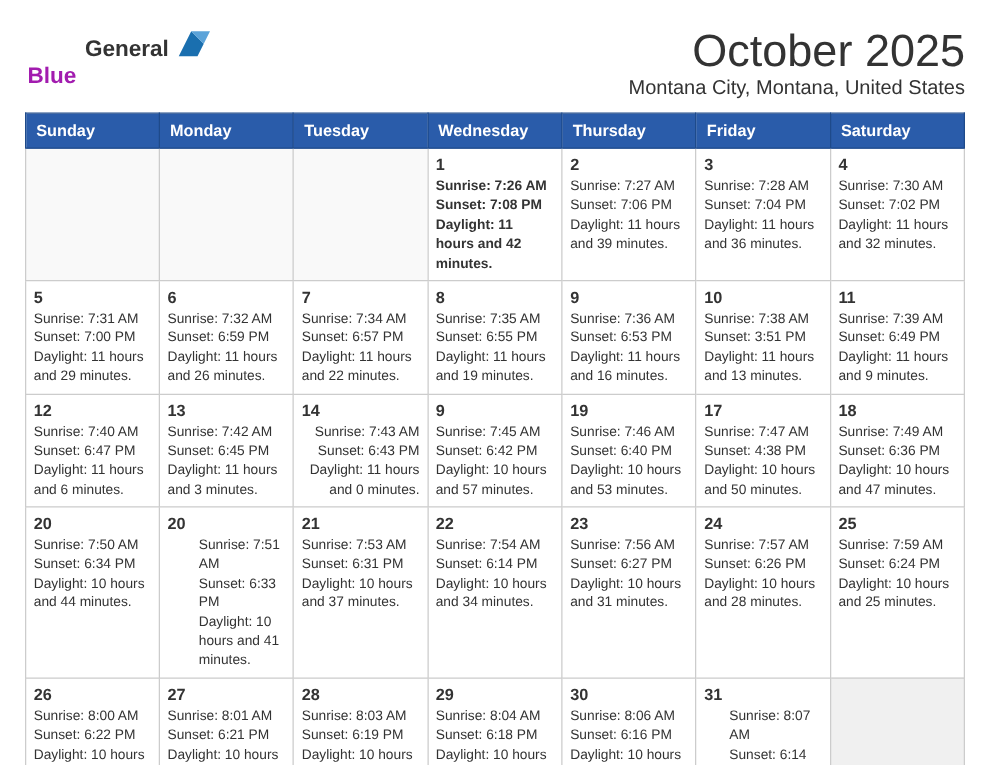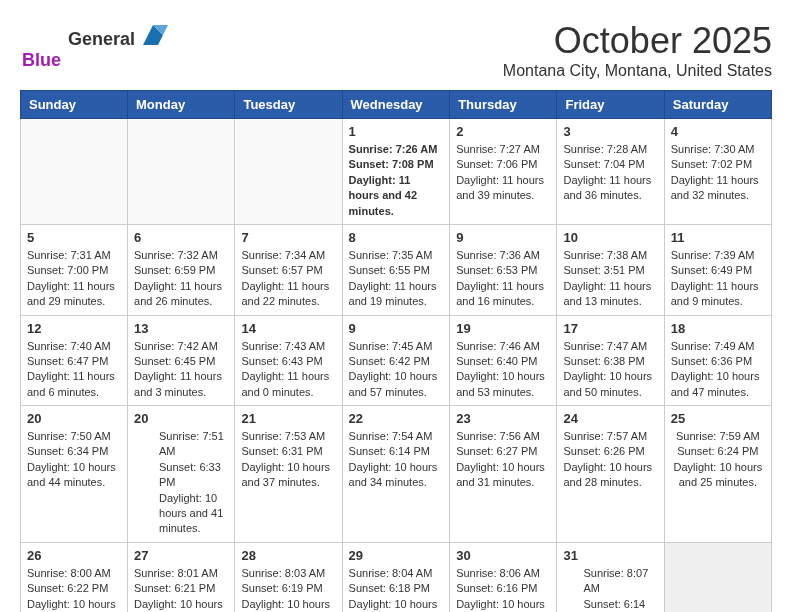--- a/index.html
+++ b/index.html
@@ -201,40 +201,40 @@
 Daylight: 11 hours and 6 minutes.</div>
         </td>
         <td>
           <div class="day-number">13</div>
           <div class="day-info" style="white-space: pre-line;">Sunrise: 7:42 AM
 Sunset: 6:45 PM
 Daylight: 11 hours and 3 minutes.</div>
         </td>
         <td>
           <div class="day-number">14</div>
-          <div class="day-info" style="white-space: pre-line;">Sunrise: 7:43 AM
+          <div class="day-info" style="white-space: pre-line; text-align: right;">Sunrise: 7:43 AM
 Sunset: 6:43 PM
 Daylight: 11 hours and 0 minutes.</div>
         </td>
         <td>
           <div class="day-number">9</div>
           <div class="day-info" style="white-space: pre-line;">Sunrise: 7:45 AM
 Sunset: 6:42 PM
 Daylight: 10 hours and 57 minutes.</div>
         </td>
         <td>
           <div class="day-number">19</div>
           <div class="day-info" style="white-space: pre-line;">Sunrise: 7:46 AM
 Sunset: 6:40 PM
 Daylight: 10 hours and 53 minutes.</div>
         </td>
         <td>
           <div class="day-number">17</div>
           <div class="day-info" style="white-space: pre-line;">Sunrise: 7:47 AM
-Sunset: 6:38 PM
+Sunset: 4:38 PM
 Daylight: 10 hours and 50 minutes.</div>
         </td>
         <td>
           <div class="day-number">18</div>
           <div class="day-info" style="white-space: pre-line;">Sunrise: 7:49 AM
 Sunset: 6:36 PM
 Daylight: 10 hours and 47 minutes.</div>
         </td>
       </tr>
       <tr>
@@ -269,21 +269,21 @@
 Daylight: 10 hours and 31 minutes.</div>
         </td>
         <td>
           <div class="day-number">24</div>
           <div class="day-info" style="white-space: pre-line;">Sunrise: 7:57 AM
 Sunset: 6:26 PM
 Daylight: 10 hours and 28 minutes.</div>
         </td>
         <td>
           <div class="day-number">25</div>
-          <div class="day-info" style="white-space: pre-line; text-align: center;">Sunrise: 7:59 AM
+          <div class="day-info" style="white-space: pre-line;">Sunrise: 7:59 AM
 Sunset: 6:24 PM
 Daylight: 10 hours and 25 minutes.</div>
         </td>
       </tr>
       <tr>
         <td>
           <div class="day-number">26</div>
           <div class="day-info" style="white-space: pre-line;">Sunrise: 8:00 AM
 Sunset: 6:22 PM
 Daylight: 10 hours and 22 minutes.</div>

